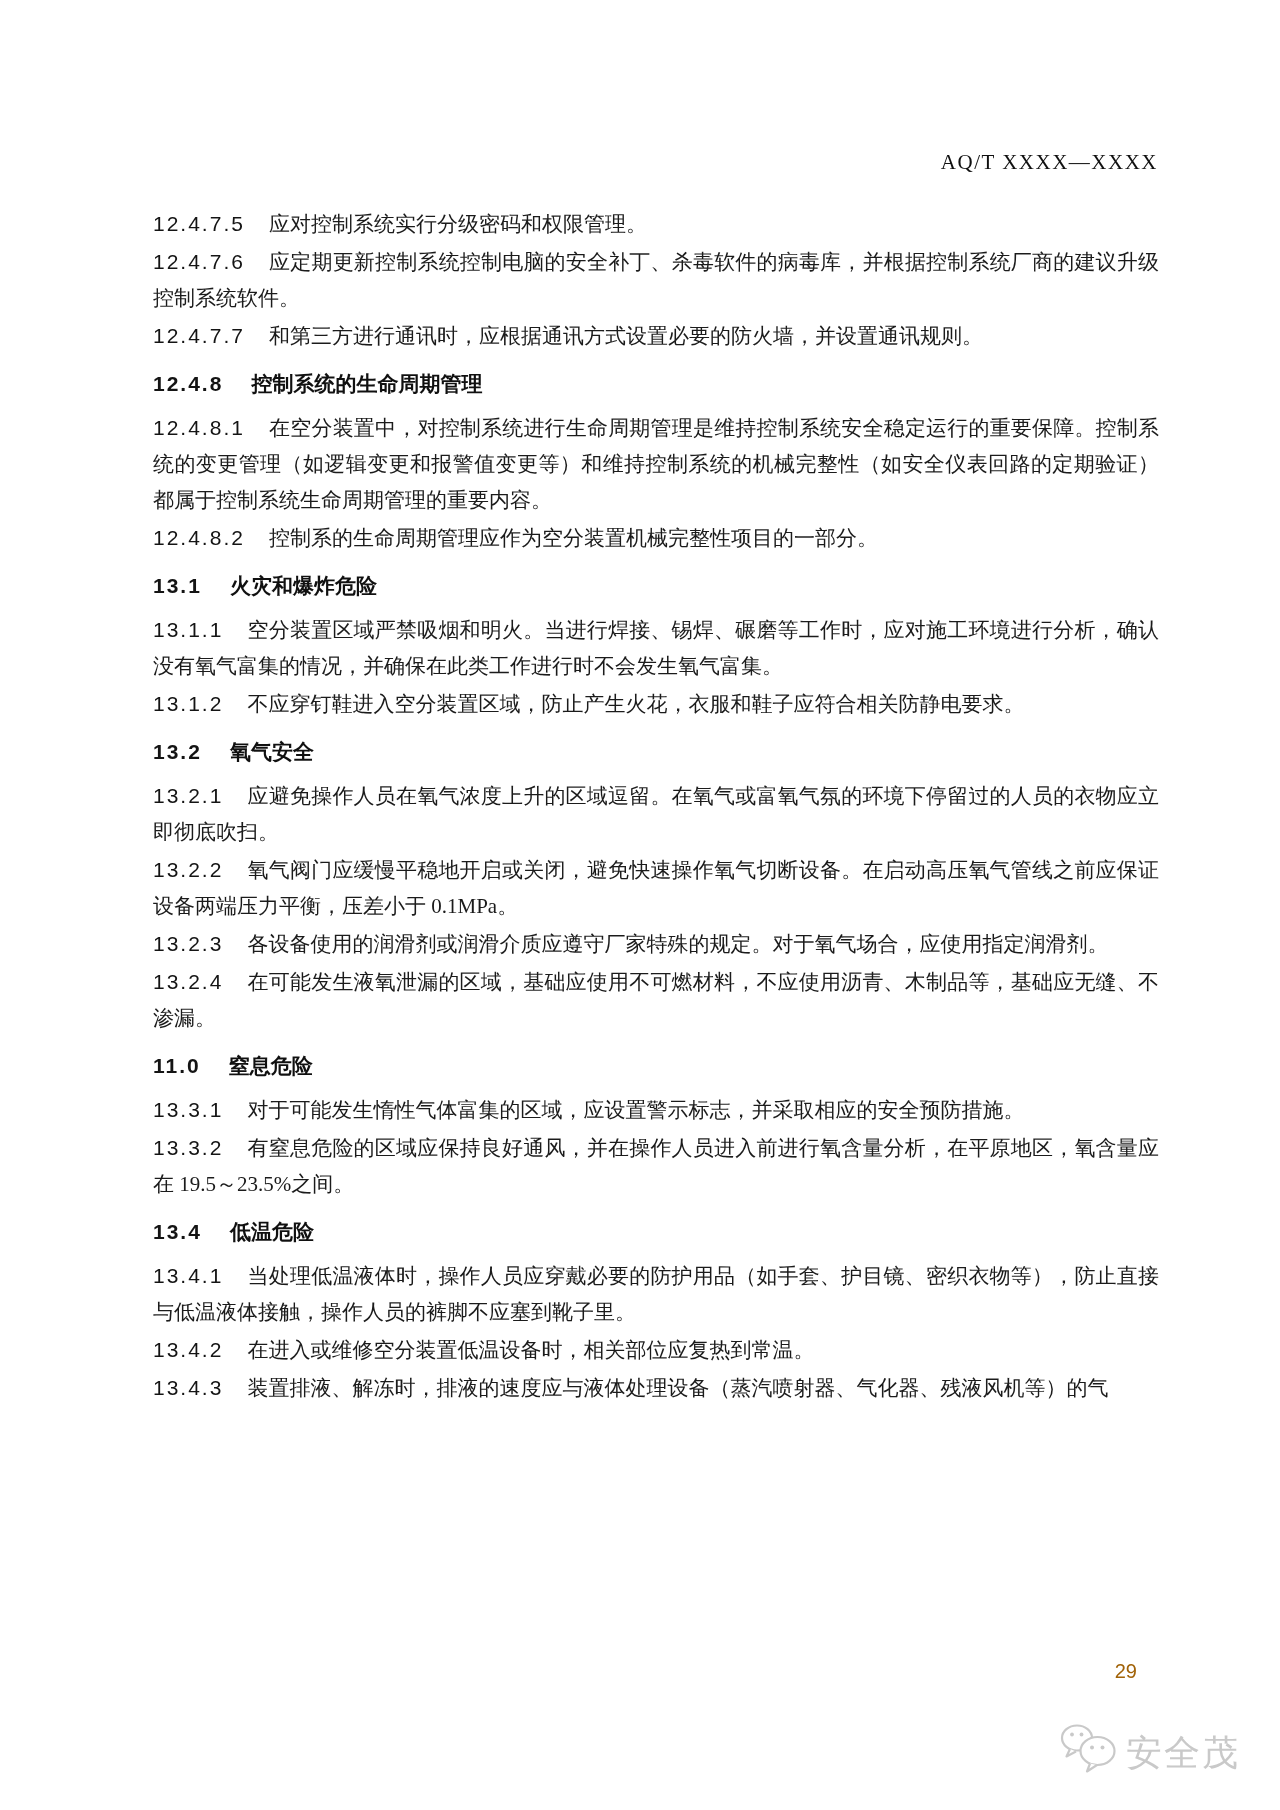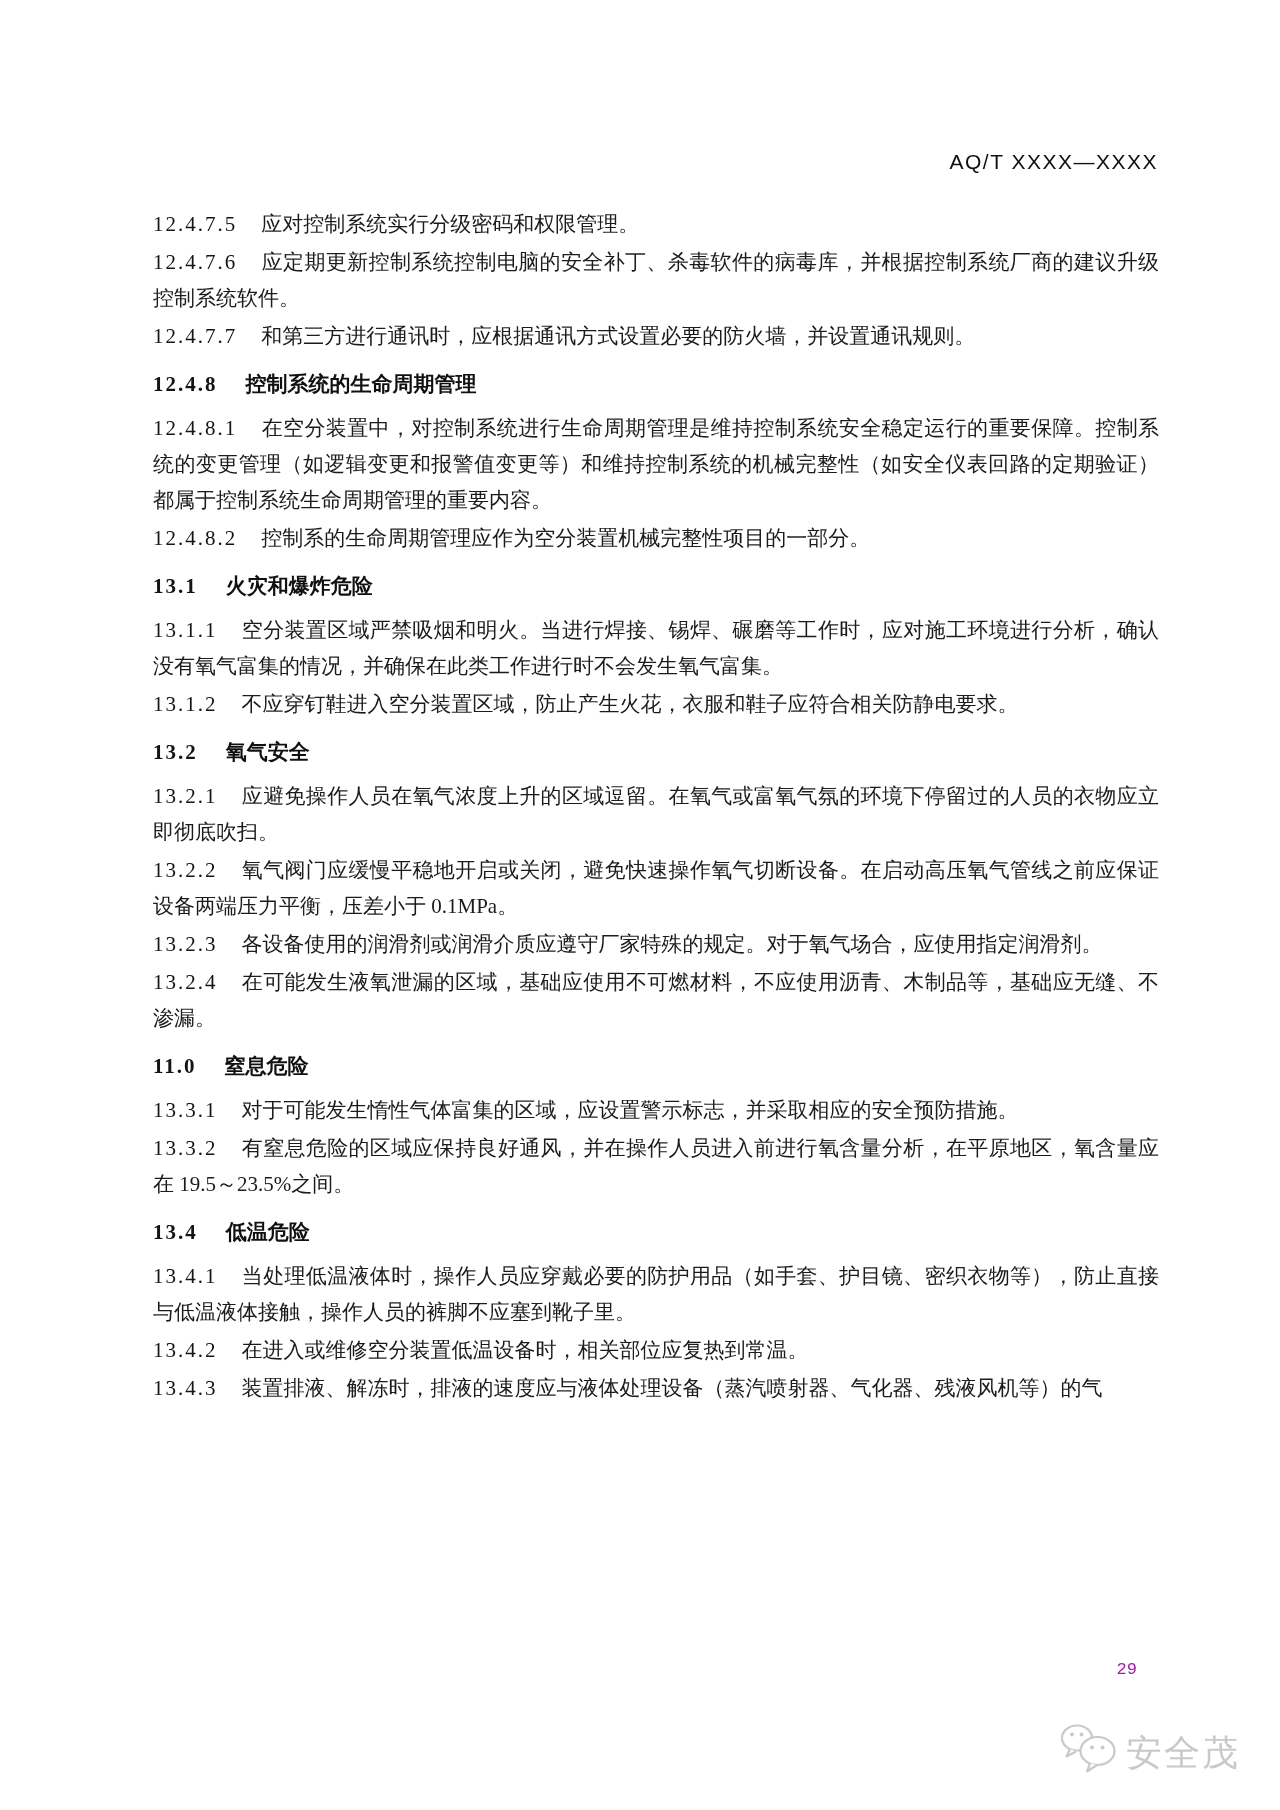--- a/index.html
+++ b/index.html
@@ -2,45 +2,45 @@
 <html><head>
 <meta charset="utf-8">
 <style>
   html,body{margin:0;padding:0;background:#ffffff;}
   .page{
     position:relative;width:1280px;height:1810px;background:#ffffff;overflow:hidden;
     font-family:"Liberation Serif","DejaVu Serif",serif;color:#1b1b1b;
   }
   .doc-header{
     position:absolute;top:150px;right:122px;
-    font-family:Liberation Sans, sans-serif;
+    font-family:Liberation Serif, serif;
     font-size:21px;letter-spacing:1.5px;color:#101010;white-space:nowrap;
   }
   .content{position:absolute;left:153px;top:206px;width:1006px;}
   p.clause{
     margin:0 0 2px 0;font-size:21px;line-height:36px;
     text-align:justify;text-justify:inter-ideograph;color:#1b1b1b;
   }
   .num{
-    font-family:Liberation Serif, serif;
+    font-family:Liberation Sans, sans-serif;
     letter-spacing:2px;margin-right:24px;white-space:nowrap;color:#141414;
   }
   h3.sub{
     margin:12px 0 8px 0;font-size:21px;line-height:36px;font-weight:700;
     font-family:"Liberation Sans","DejaVu Sans",sans-serif;color:#101010;
   }
   h3.sub .num{margin-right:28px;font-weight:700;text-align:right;}
   h2.chapter{
     margin:26px 0 20px 0;font-size:22px;line-height:36px;font-weight:700;
     font-family:"Liberation Sans","DejaVu Sans",sans-serif;color:#101010;
   }
   h2.chapter .num{margin-right:30px;font-weight:700;}
   .page-number{
-    position:absolute;top:1660px;right:143px;font-size:17px;
-    font-family:Liberation Mono, monospace;color:#a21caf;
+    position:absolute;top:1660px;right:143px;font-size:20px;
+    font-family:Liberation Sans, sans-serif;color:#a16207;
   }
   .watermark{
     position:absolute;top:1722px;right:40px;display:flex;align-items:flex-end;gap:8px;
   }
   .watermark-text{
     font-family:"Liberation Sans","DejaVu Sans",sans-serif;
     font-size:36px;color:#c9c9c9;letter-spacing:2px;white-space:nowrap;
   }
 </style>
 </head>

